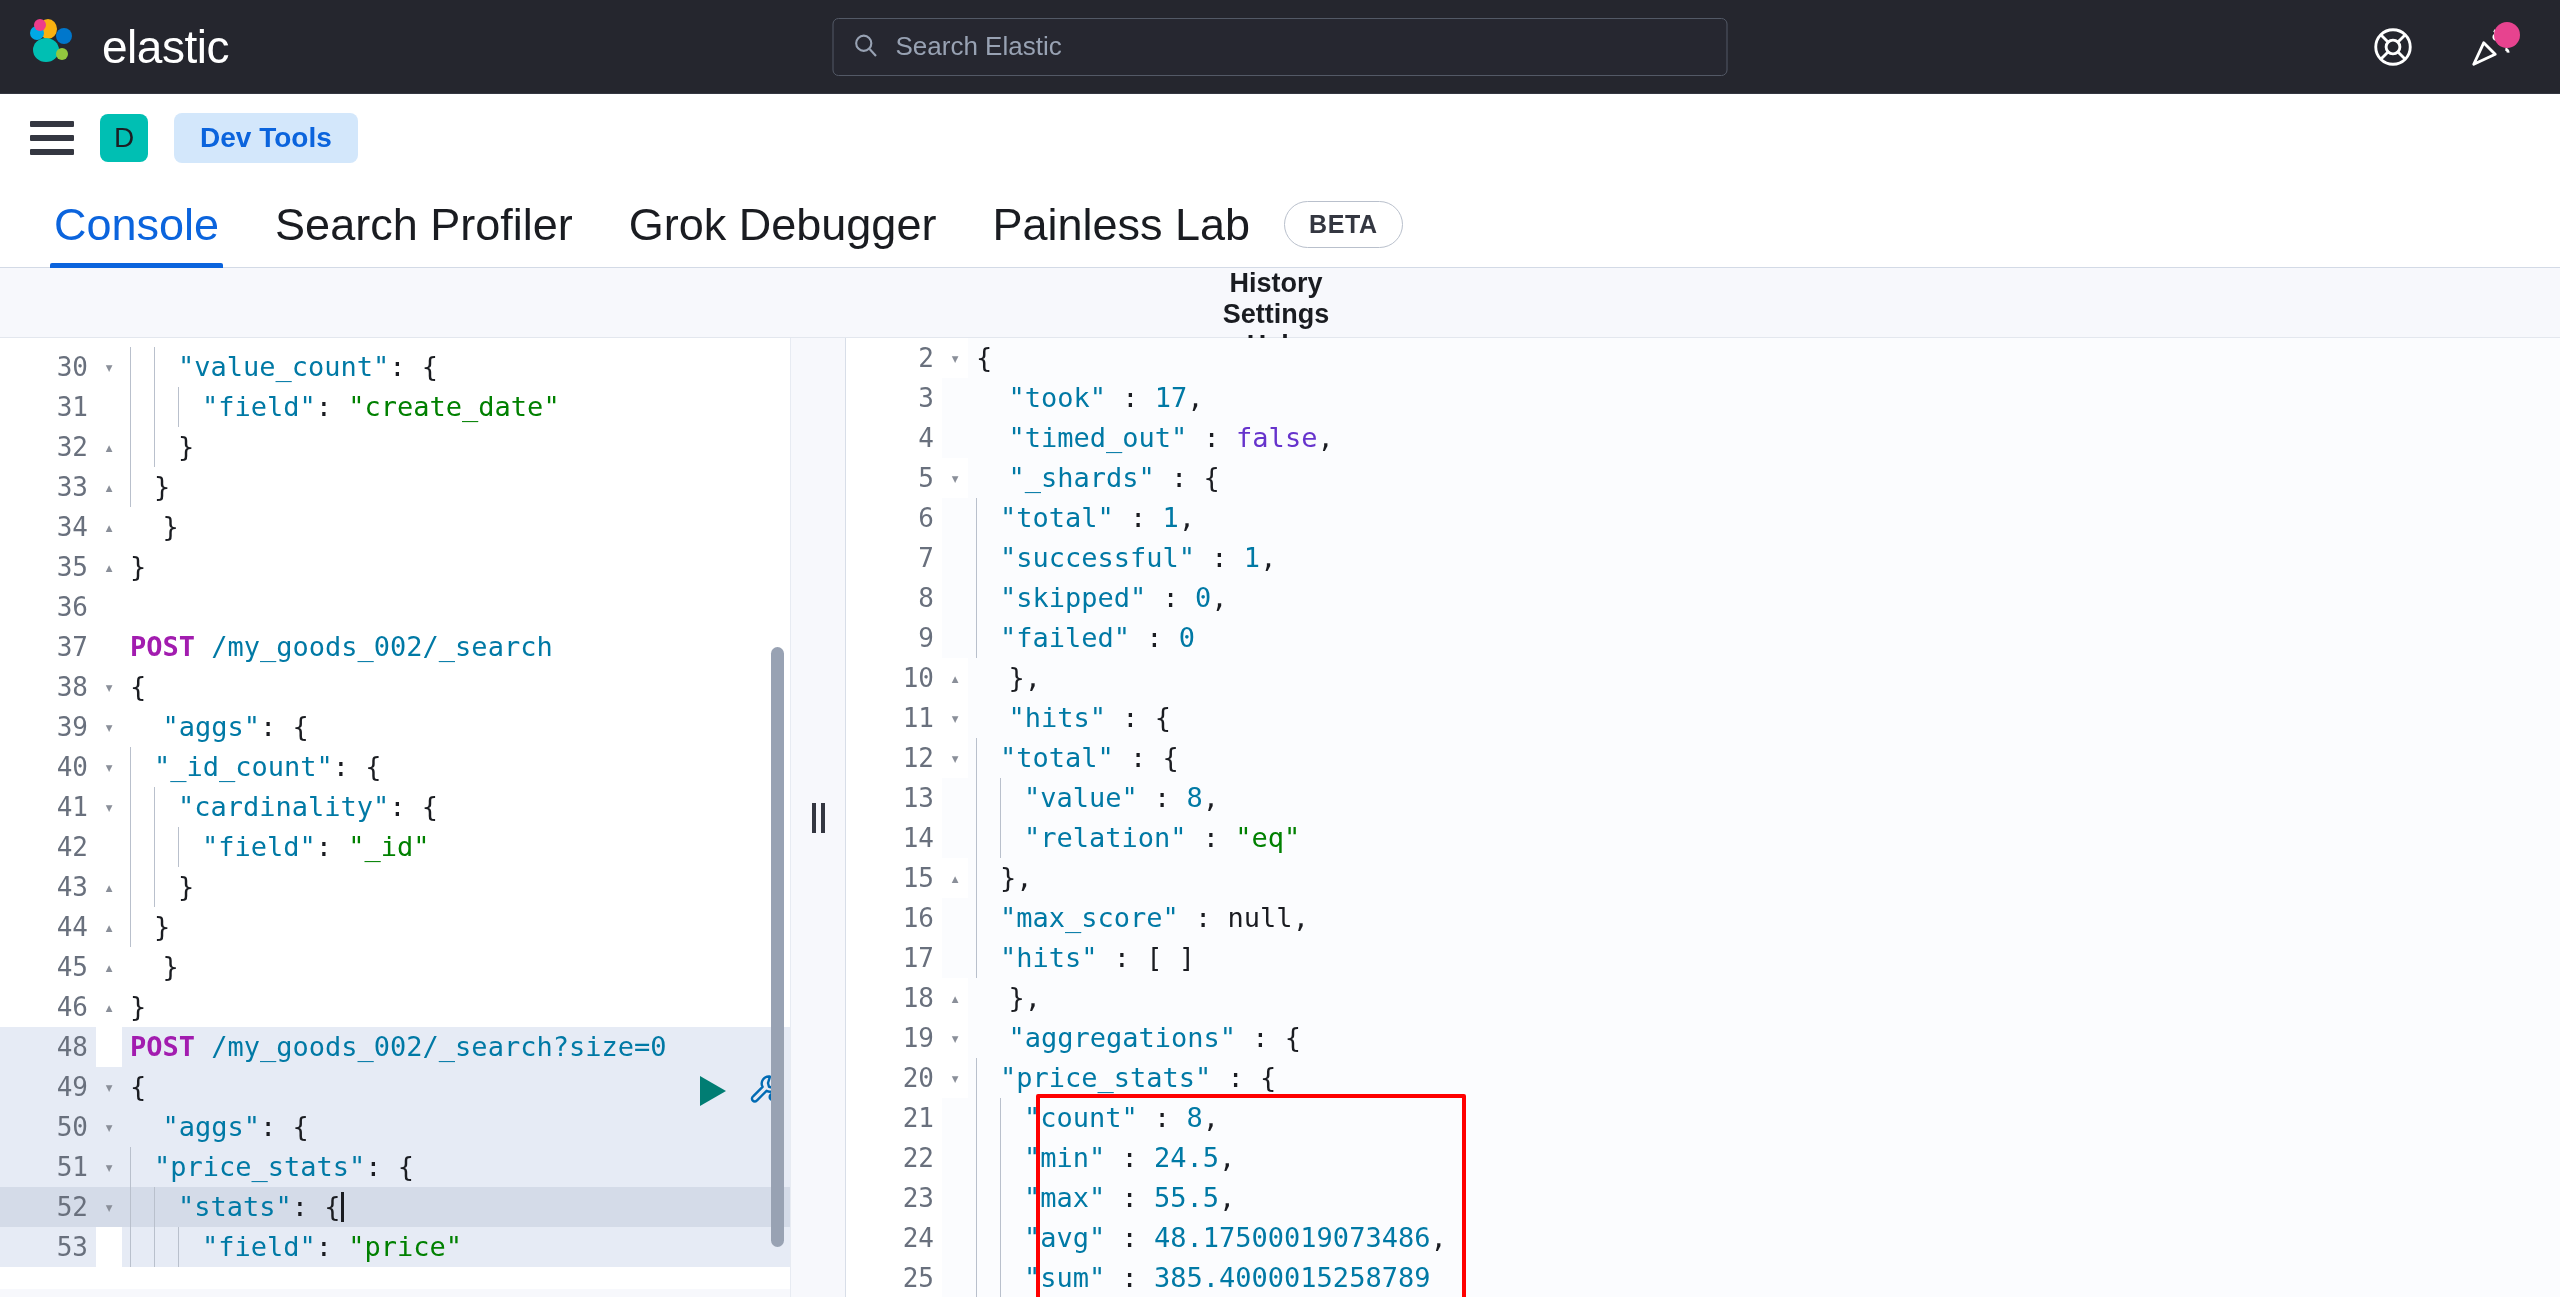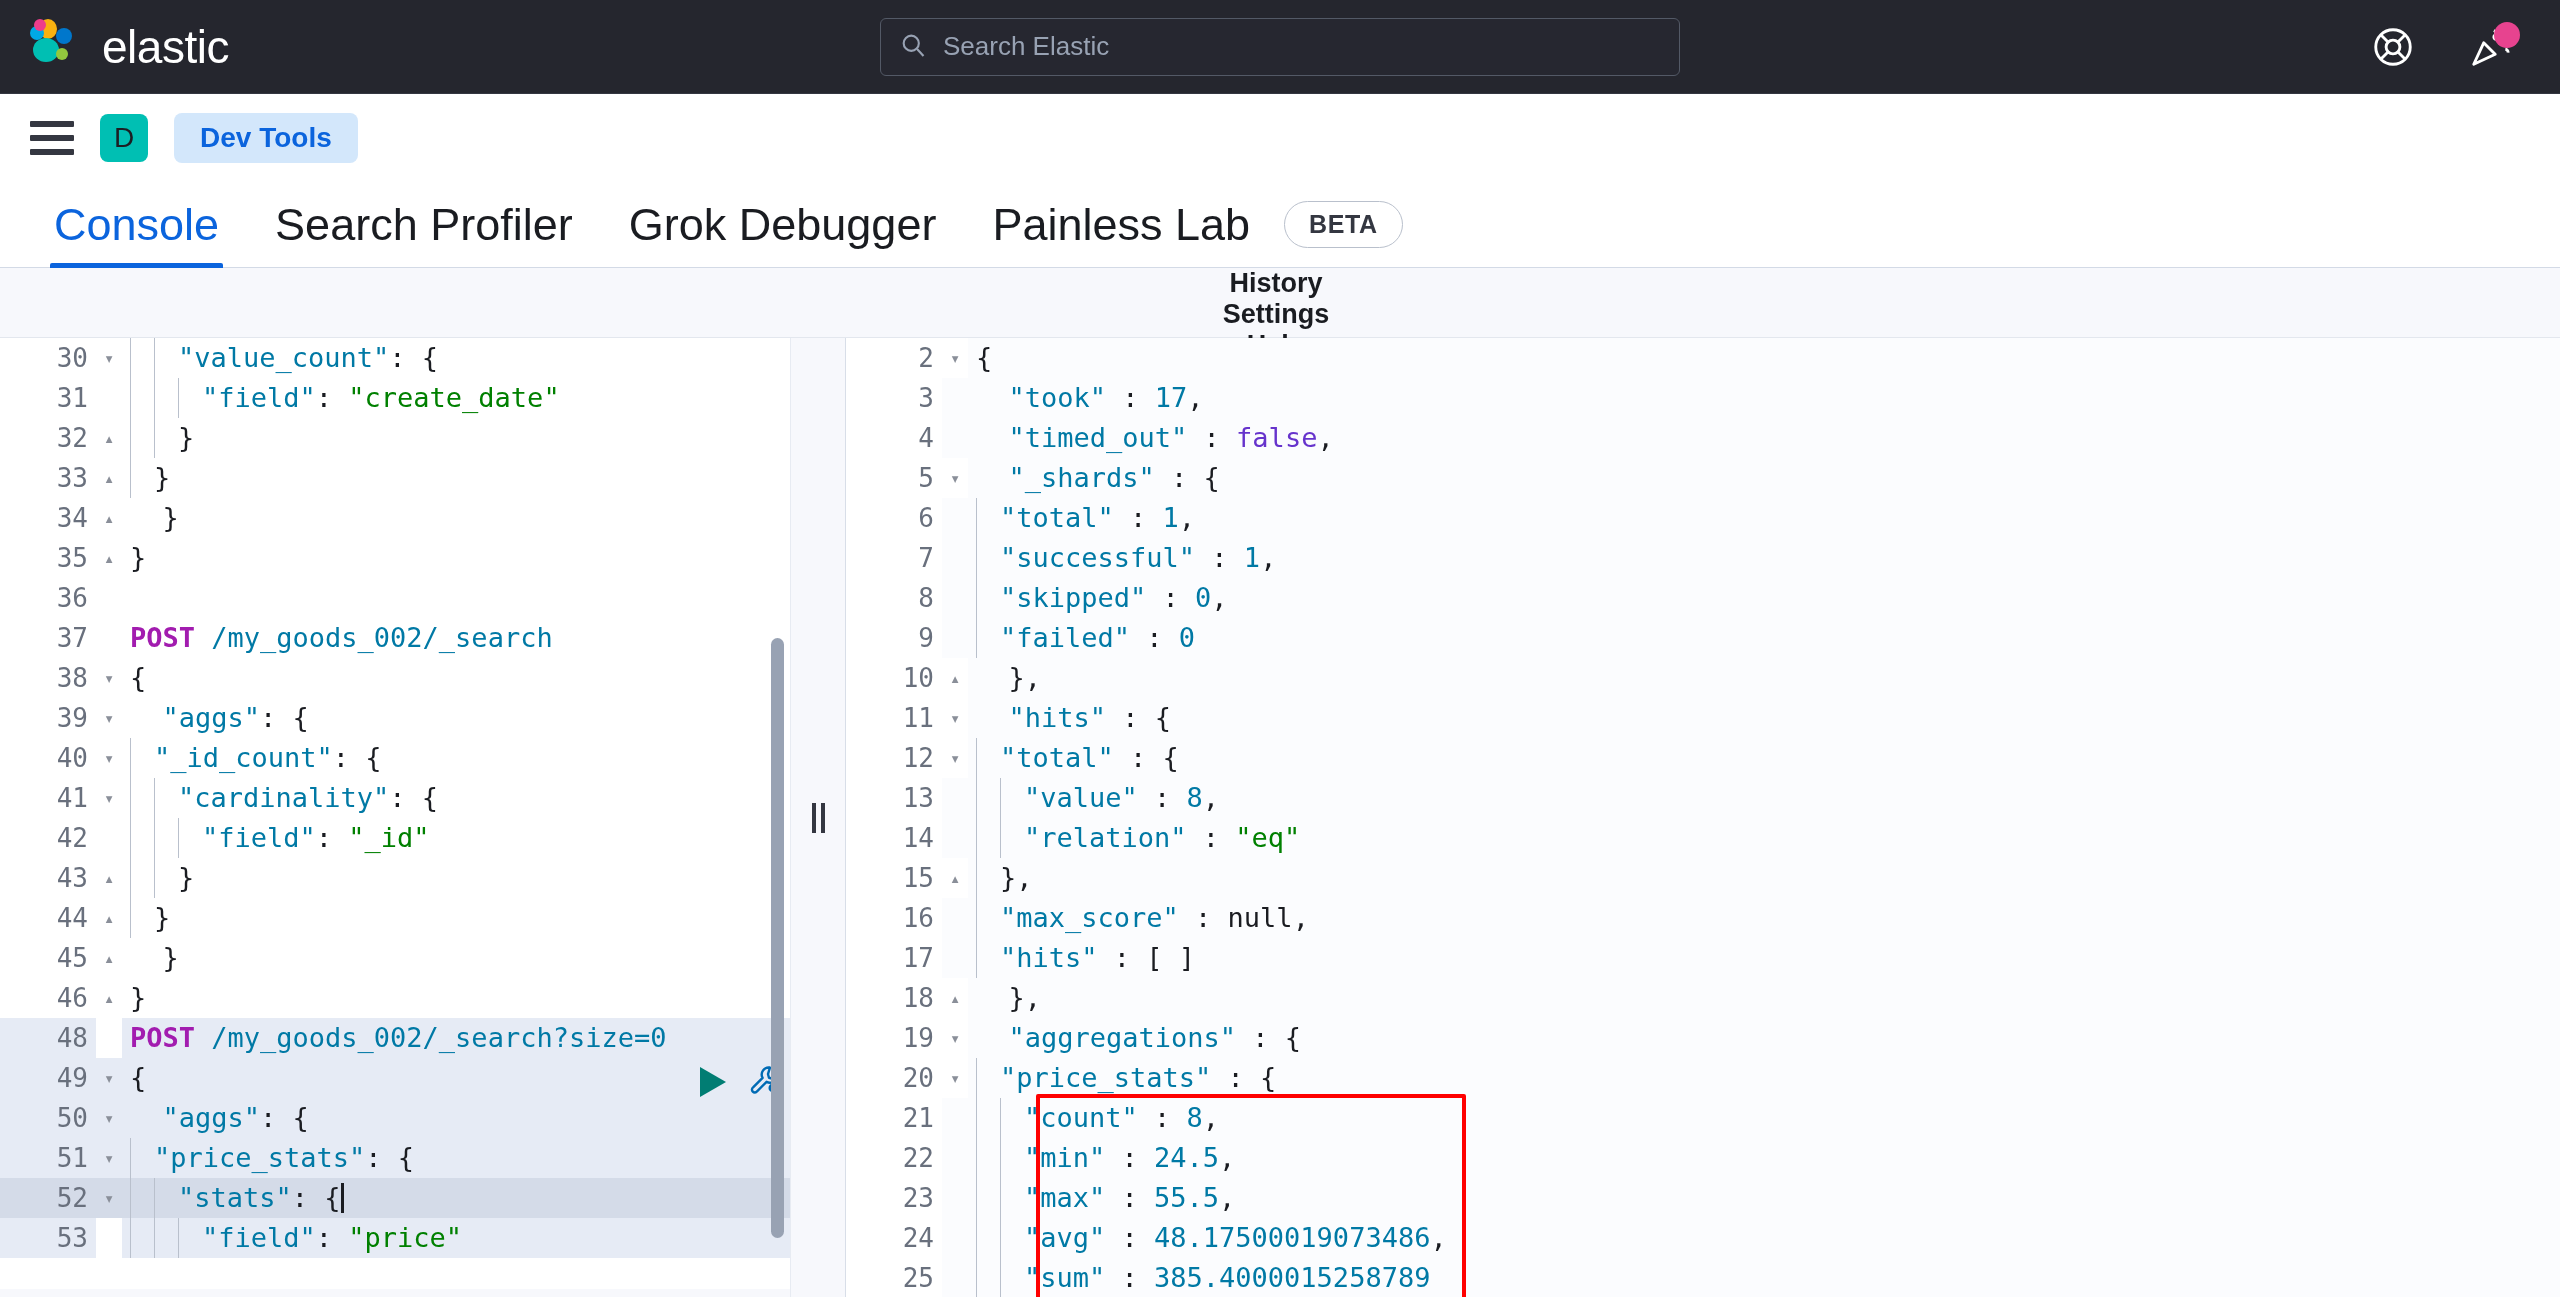--- a/index.html
+++ b/index.html
@@ -19,21 +19,21 @@
     position: relative;
     border-bottom: 1px solid #343741;
   }
   .brand { display: flex; align-items: center; gap: 20px; padding-left: 26px; }
   .elastic-mark { width: 56px; height: 56px; position: relative; }
   .brand-name {
     color: #ffffff; font-size: 46px; font-weight: 400; letter-spacing: -0.5px;
   }
   .search-wrap {
     position: absolute; left: 50%; transform: translateX(-50%);
-    width: 800px;
+    width: 895px;
     text-align: center;
   }
   .search-box {
     height: 58px; border: 1px solid #535966; border-radius: 6px;
     background: #262730; display: flex; align-items: center; gap: 16px;
     padding: 0 18px;
   }
   .search-ph { color: #98a2b3; font-size: 26px; }
   .header-right {
     position: absolute; right: 46px; display: flex; align-items: center; gap: 52px;
@@ -99,21 +99,21 @@
   }
   .status-ok { background: #7fd6b5; margin-right: 14px; }
   .status-time { background: #d3dae6; }
 
   
   .editor-area {
     height: calc(1297px - 94px - 88px - 86px - 70px);
     display: flex; background: #ffffff; position: relative;
   }
   .pane { position: relative; overflow: hidden; }
-  .pane-left { width: 790px; background: #ffffff; }
+  .pane-left { width: 790px; background: #ffffff; margin-top: 9px; }
   .splitter {
     width: 56px; background: #f7f8fc; display: flex;
     align-items: center; justify-content: center;
     border-left: 1px solid #e7ebf2; border-right: 1px solid #d8dee8;
     cursor: col-resize;
   }
   .grip { display: flex; gap: 5px; }
   .grip i { display:block; width: 4px; height: 30px; background: #343741; }
   .pane-right { flex: 1; background: #fbfcfe; }
 

